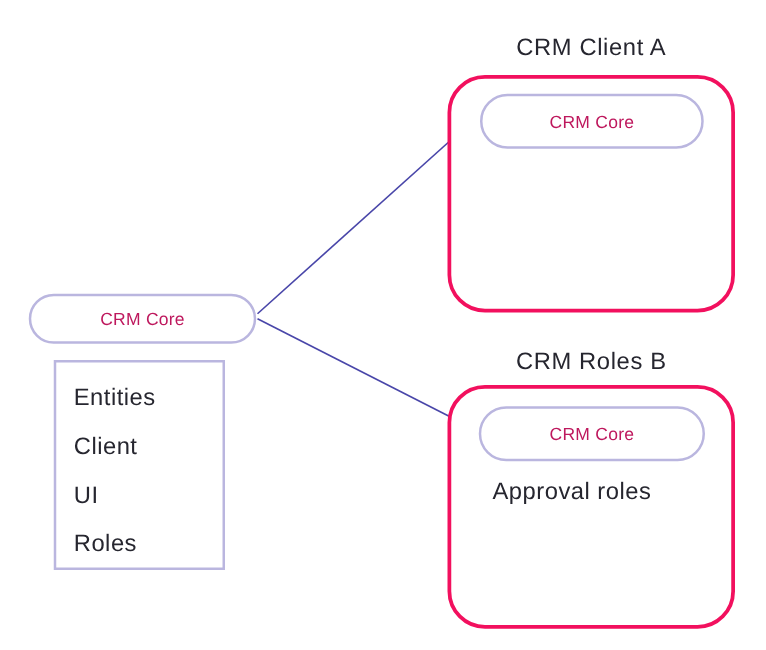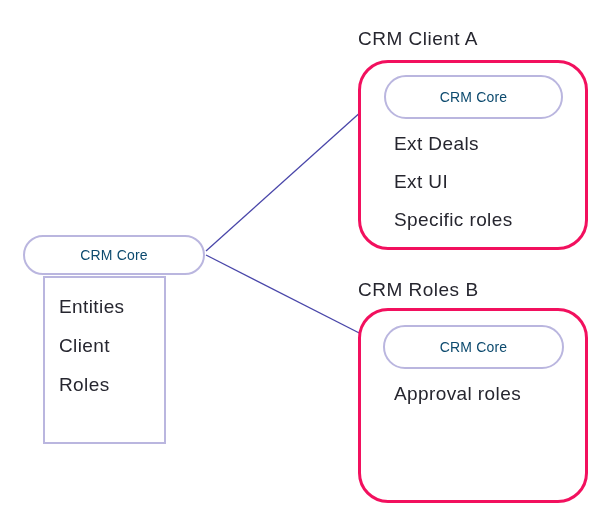--- a/index.html
+++ b/index.html
@@ -15,59 +15,59 @@
 
   #arrows{position:absolute;left:0;top:0;width:613px;height:520px;z-index:1;}
   #arrows line{stroke:var(--arrow,#4946A9);stroke-width:1.3;}
 
   .pill{
     position:absolute;
     border:2px solid var(--core-border,#BAB6DF);
     border-radius:22px;
     background:#ffffff;
     display:flex;align-items:center;justify-content:center;
-    font-size:14px;letter-spacing:0.2px;color:#0c4a6e;
+    font-size:14px;letter-spacing:0.2px;color:#be185d;
     z-index:3;
   }
 
   .module-box{
     position:absolute;
     border:2px solid var(--core-border,#BAB6DF);
     background:#ffffff;
     z-index:2;
   }
   .module-box .item{
     display:block;
     font-size:19px;letter-spacing:0.4px;
     line-height:39px;
     padding-left:14px;
     white-space:nowrap;
   }
   .module-box .items{padding-top:9px;}
 
   .client-title{
-    position:absolute;width:230px;
+    position:absolute;width:230px;text-align:center;
     font-size:19px;letter-spacing:0.5px;line-height:22px;
     color:var(--text);z-index:2;white-space:nowrap;
   }
   .client-box{
     position:absolute;width:230px;
     border:3px solid var(--client-border,#F2105E);
     border-radius:30px;background:#ffffff;z-index:2;
   }
   .client-box .pill{position:absolute;}
   .client-box .items{position:absolute;left:33px;}
   .client-box .item{
     display:block;font-size:19px;letter-spacing:0.4px;
     line-height:38px;white-space:nowrap;
   }
 
   
   #core-pill{left:23px;top:235px;width:182px;height:40px;border-radius:20px;}
-  #core-box{left:43px;top:276px;width:123px;height:168px;}
+  #core-box{left:43px;top:288px;width:137px;height:168px;}
 
   
   #client-a-title{left:358px;top:28px;}
   #client-a-box{left:358px;top:60px;height:190px;}
   #client-a-pill{left:23px;top:12px;width:179px;height:44px;}
   #client-a-items{top:62px;}
 
   
   #client-b-title{left:358px;top:279px;}
   #client-b-box{left:358px;top:308px;height:195px;}
@@ -89,33 +89,29 @@
     <line x1="206" y1="255" x2="373" y2="340" marker-end="url(#arrowhead)"></line>
   </svg>
 
   <div class="pill" id="core-pill">
     <span>CRM Core</span>
   </div>
   <div class="module-box" id="core-box">
     <div class="items">
       <span class="item">Entities</span>
       <span class="item">Client</span>
+      <span class="item">UI</span>
       <span class="item">Roles</span>
     </div>
   </div>
 
   <div class="client-title" id="client-a-title">CRM Client A</div>
   <div class="client-box" id="client-a-box">
     <div class="pill" id="client-a-pill">
       <span>CRM Core</span>
-    </div>
-    <div class="items" id="client-a-items">
-      <span class="item">Ext Deals</span>
-      <span class="item">Ext UI</span>
-      <span class="item">Specific roles</span>
     </div>
   </div>
 
   <div class="client-title" id="client-b-title">CRM Roles B</div>
   <div class="client-box" id="client-b-box">
     <div class="pill" id="client-b-pill">
       <span>CRM Core</span>
     </div>
     <div class="items" id="client-b-items">
       <span class="item">Approval roles</span>

